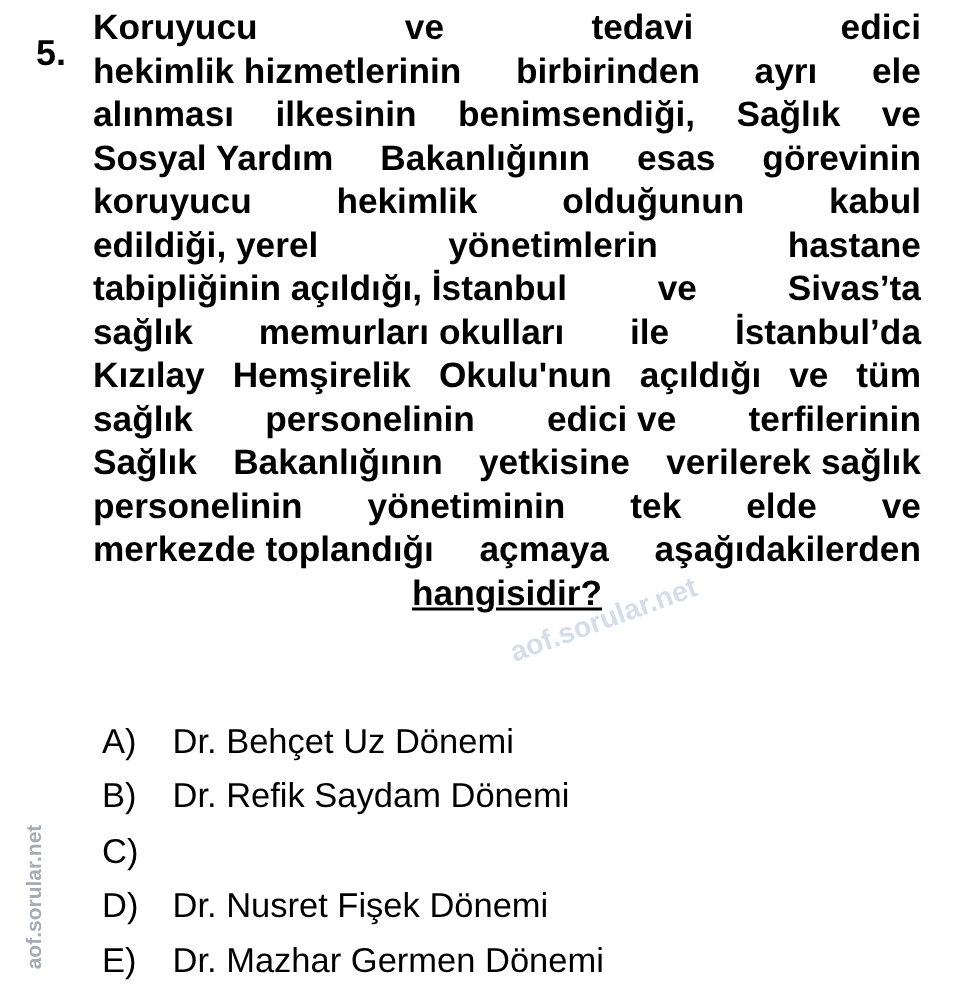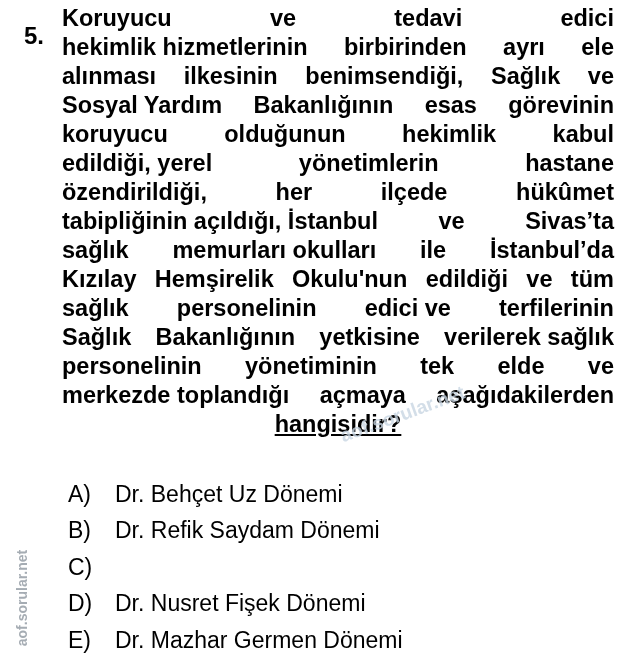--- a/index.html
+++ b/index.html
@@ -40,51 +40,45 @@
       <span>ve</span>
     </div>
   <div class="qline">
       <span>Sosyal Yardım</span>
       <span>Bakanlığının</span>
       <span>esas</span>
       <span>görevinin</span>
     </div>
   <div class="qline">
       <span>koruyucu</span>
+      <span>hekimlik</span>
       <span>olduğunun</span>
-      <span>hekimlik</span>
       <span>kabul</span>
     </div>
   <div class="qline">
       <span>edildiği, yerel</span>
       <span>yönetimlerin</span>
       <span>hastane</span>
-    </div>
-  <div class="qline">
-      <span>özendirildiği,</span>
-      <span>her</span>
-      <span>ilçede</span>
-      <span>hükûmet</span>
     </div>
   <div class="qline">
       <span>tabipliğinin açıldığı, İstanbul</span>
       <span>ve</span>
       <span>Sivas’ta</span>
     </div>
   <div class="qline">
       <span>sağlık</span>
       <span>memurları okulları</span>
       <span>ile</span>
       <span>İstanbul’da</span>
     </div>
   <div class="qline">
       <span>Kızılay</span>
       <span>Hemşirelik</span>
       <span>Okulu'nun</span>
-      <span>edildiği</span>
+      <span>açıldığı</span>
       <span>ve</span>
       <span>tüm</span>
     </div>
   <div class="qline">
       <span>sağlık</span>
       <span>personelinin</span>
       <span>edici ve</span>
       <span>terfilerinin</span>
     </div>
   <div class="qline">

